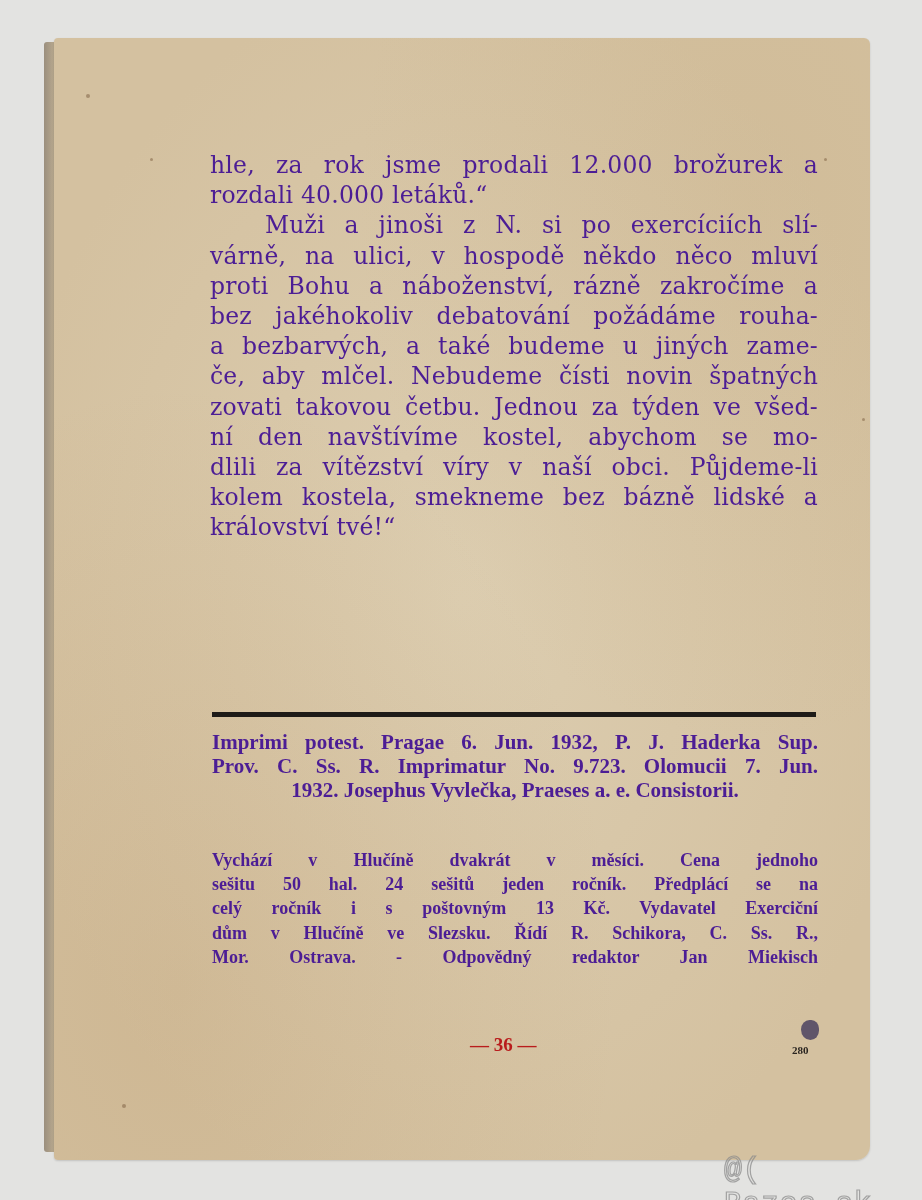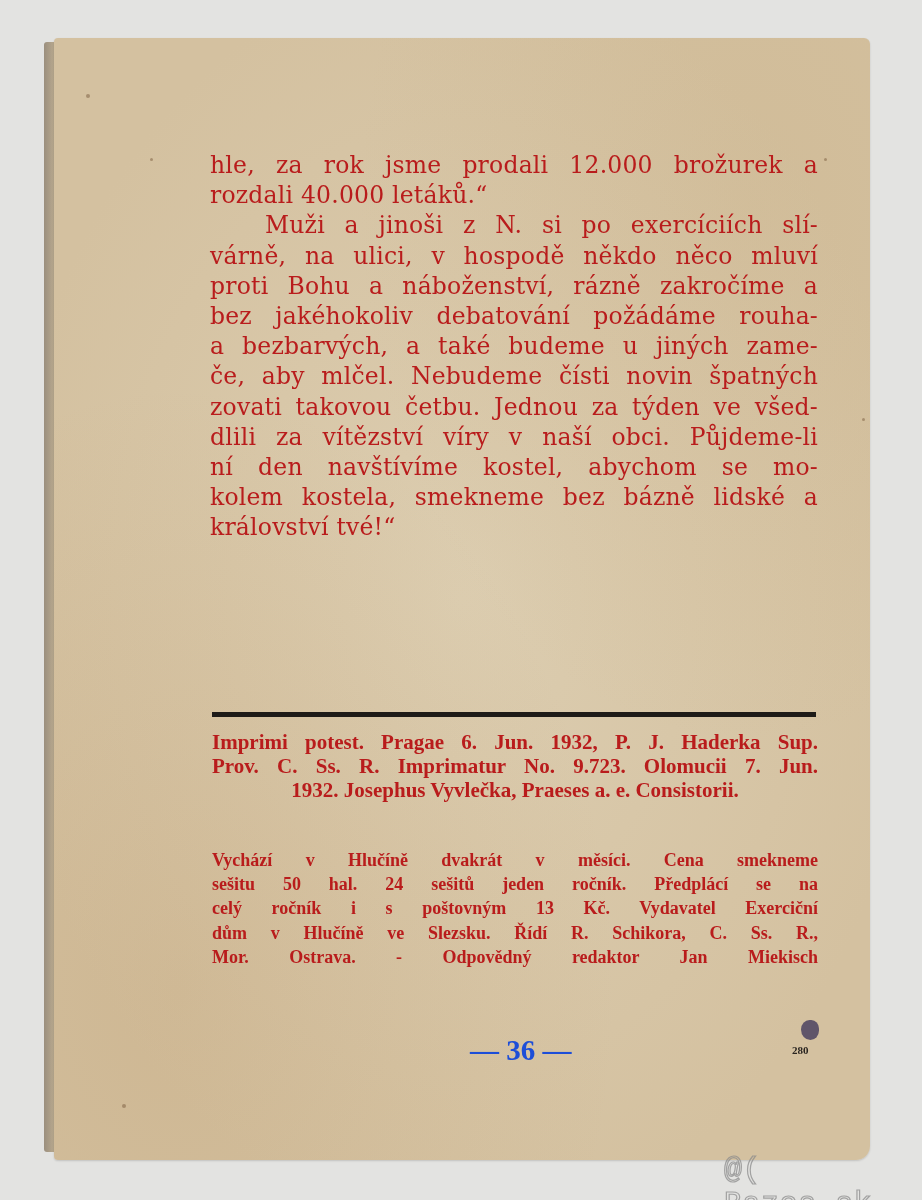--- a/index.html
+++ b/index.html
@@ -18,21 +18,21 @@
     position: absolute; left: 54px; top: 38px; width: 816px; height: 1122px;
     background:
       radial-gradient(ellipse at 15% 85%, rgba(180,140,90,0.18), transparent 45%),
       radial-gradient(ellipse at 85% 15%, rgba(190,160,110,0.15), transparent 40%),
       radial-gradient(ellipse at 50% 50%, #dccdb0, #d4c1a0 80%);
     border-radius: 4px 6px 14px 4px;
     box-shadow: 0 1px 2px rgba(0,0,0,0.15);
   }
   .text-block {
     position: absolute; left: 210px; width: 608px;
-    color: #b91c1c;
+    color: #4c1d95;
   }
   .main-text {
     top: 150px;
     font-size: 23.5px; line-height: 30.2px;
     letter-spacing: 0.2px;
   }
   .main-text .line {
     display: block; text-align: justify; text-align-last: justify; white-space: nowrap;
   }
   .main-text .line.last { text-align-last: left; }
@@ -50,21 +50,21 @@
   .imprimatur .line.center { text-align: center; text-align-last: center; }
   .colophon {
     top: 848px; left: 212px; width: 606px;
     font-family: "Liberation Serif", serif; font-weight: bold;
     font-size: 18px; line-height: 24.2px;
   }
   .colophon .line { display: block; text-align: justify; text-align-last: justify; white-space: nowrap; }
   .page-number {
     position: absolute; left: 470px; top: 1034px;
     font-family: "Liberation Serif", serif; font-weight: bold;
-    font-size: 29px; color: #1d4ed8;
+    font-size: 19px; color: #b91c1c;
   }
   .print-code {
     position: absolute; left: 792px; top: 1044px;
     font-family: "Liberation Serif", serif; font-weight: bold;
     font-size: 11px; color: #2a2520;
   }
   .ink-stain {
     position: absolute; left: 801px; top: 1020px; width: 18px; height: 20px;
     background: #4b4260; border-radius: 50% 45% 50% 55%; opacity: 0.85;
   }
@@ -91,36 +91,36 @@
 <div class="text-block main-text">
   <span class="line">hle, za rok jsme prodali 12.000 brožurek a</span>
   <span class="line last">rozdali 40.000 letáků.“</span>
   <span class="line indent">Muži a jinoši z N. si po exercíciích slí-</span>
   <span class="line">várně, na ulici, v hospodě někdo něco mluví</span>
   <span class="line">proti Bohu a náboženství, rázně zakročíme a</span>
   <span class="line">bez jakéhokoliv debatování požádáme rouha-</span>
   <span class="line">a bezbarvých, a také budeme u jiných zame-</span>
   <span class="line">če, aby mlčel. Nebudeme čísti novin špatných</span>
   <span class="line">zovati takovou četbu. Jednou za týden ve všed-</span>
+  <span class="line">ní den navštívíme kostel, abychom se mo-</span>
   <span class="line">dlili za vítězství víry v naší obci. Půjdeme-li</span>
-  <span class="line">ní den navštívíme kostel, abychom se mo-</span>
   <span class="line">kolem kostela, smekneme bez bázně lidské a</span>
   <span class="line last">království tvé!“</span>
 </div>
 
 <div class="rule"></div>
 
 <div class="text-block imprimatur">
   <span class="line">Imprimi potest. Pragae 6. Jun. 1932, P. J. Haderka Sup.</span>
   <span class="line">Prov. C. Ss. R. Imprimatur No. 9.723. Olomucii 7. Jun.</span>
   <span class="line center">1932. Josephus Vyvlečka, Praeses a. e. Consistorii.</span>
 </div>
 
 <div class="text-block colophon">
-  <span class="line">Vychází v Hlučíně dvakrát v měsíci. Cena smekneme</span>
+  <span class="line">Vychází v Hlučíně dvakrát v měsíci. Cena jednoho</span>
   <span class="line">sešitu 50 hal. 24 sešitů jeden ročník. Předplácí se na</span>
   <span class="line">celý ročník i s poštovným 13 Kč. Vydavatel Exerciční</span>
   <span class="line">dům v Hlučíně ve Slezsku. Řídí R. Schikora, C. Ss. R.,</span>
   <span class="line">Mor. Ostrava. - Odpovědný redaktor Jan Miekisch</span>
 </div>
 
 <div class="ink-stain"></div>
 <div class="page-number">— 36 —</div>
 <div class="print-code">280</div>
 

